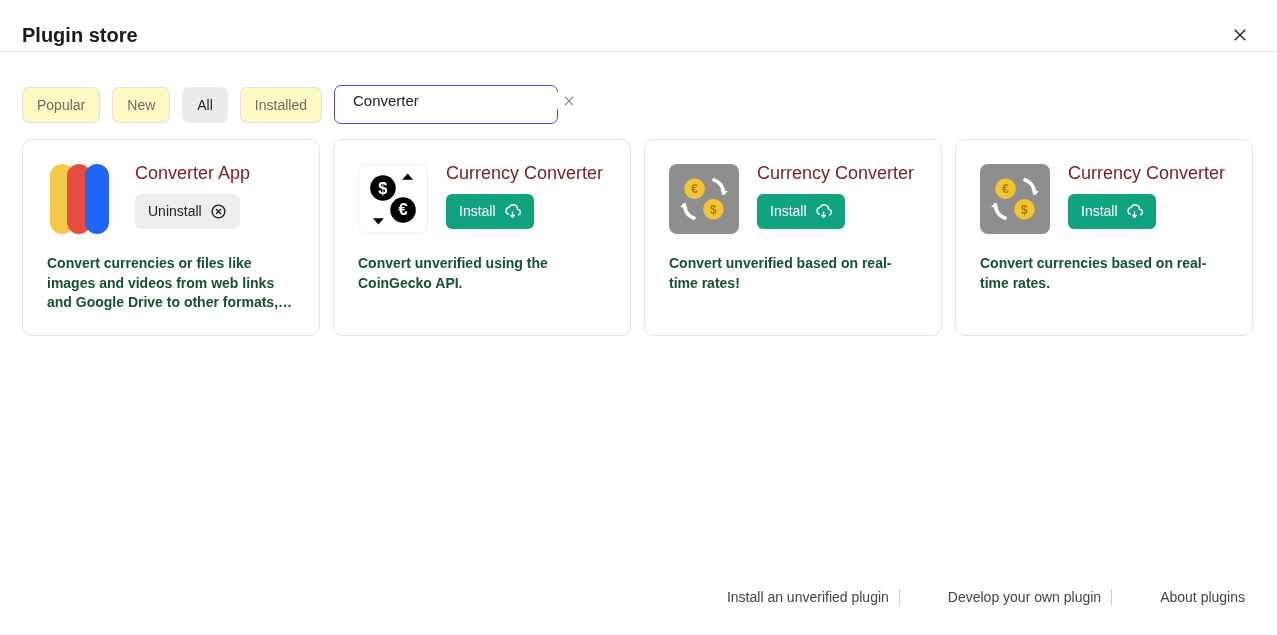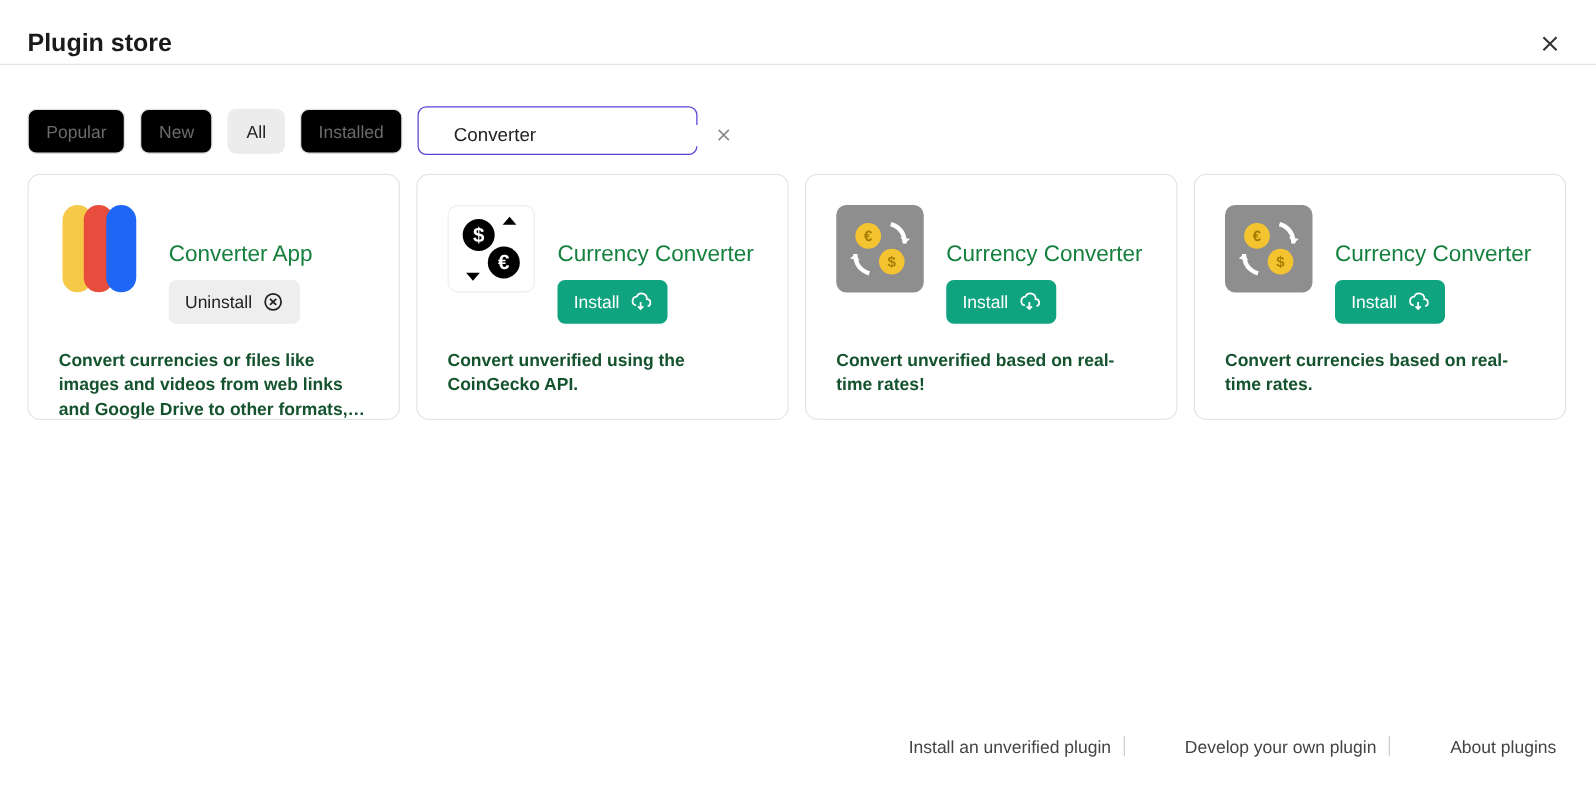--- a/index.html
+++ b/index.html
@@ -36,38 +36,38 @@
 
     .toolbar {
       display: flex;
       align-items: center;
       gap: 12px;
       padding: 33px 22px 0 22px;
     }
     .filter-btn {
       padding: 9px 14px;
       border: 1px solid #e1e1e1;
-      background: #000000;
+      background: #fef9c3;
       border-radius: 7px;
       font-size: 14px;
       color: #6b6b6b;
       cursor: pointer;
     }
     .filter-btn.active {
       background: #ececec;
       color: #222;
       border-color: #ececec;
     }
 
     .search-wrap {
       display: flex;
-      align-items: flex-end;
+      align-items: flex-start;
       border: 1.5px solid #5845d6;
       border-radius: 7px;
-      padding: 6px 20px;
+      padding: 6px 10px;
       height: 39px;
       width: 224px;
     }
     .search-wrap svg.search-ic {
       width: 18px; height: 18px; stroke: #9a9a9a; stroke-width: 2.2; fill: none;
     }
     .search-input {
       border: none;
       outline: none;
       font-size: 15px;
@@ -104,24 +104,23 @@
       border-radius: 8px;
       flex-shrink: 0;
       display: flex;
       align-items: center;
       justify-content: center;
       overflow: hidden;
     }
     .plugin-title {
       font-size: 18px;
       font-weight: 500;
-      color: #15803d;
+      color: #7f1d1d;
       margin-bottom: 10px;
       line-height: 1.1;
-      margin-top: 30px;
     }
     .action-btn {
       display: inline-flex;
       align-items: flex-start;
       gap: 8px;
       border-radius: 6px;
       padding: 9px 13px;
       font-size: 14px;
       cursor: pointer;
       border: none;

